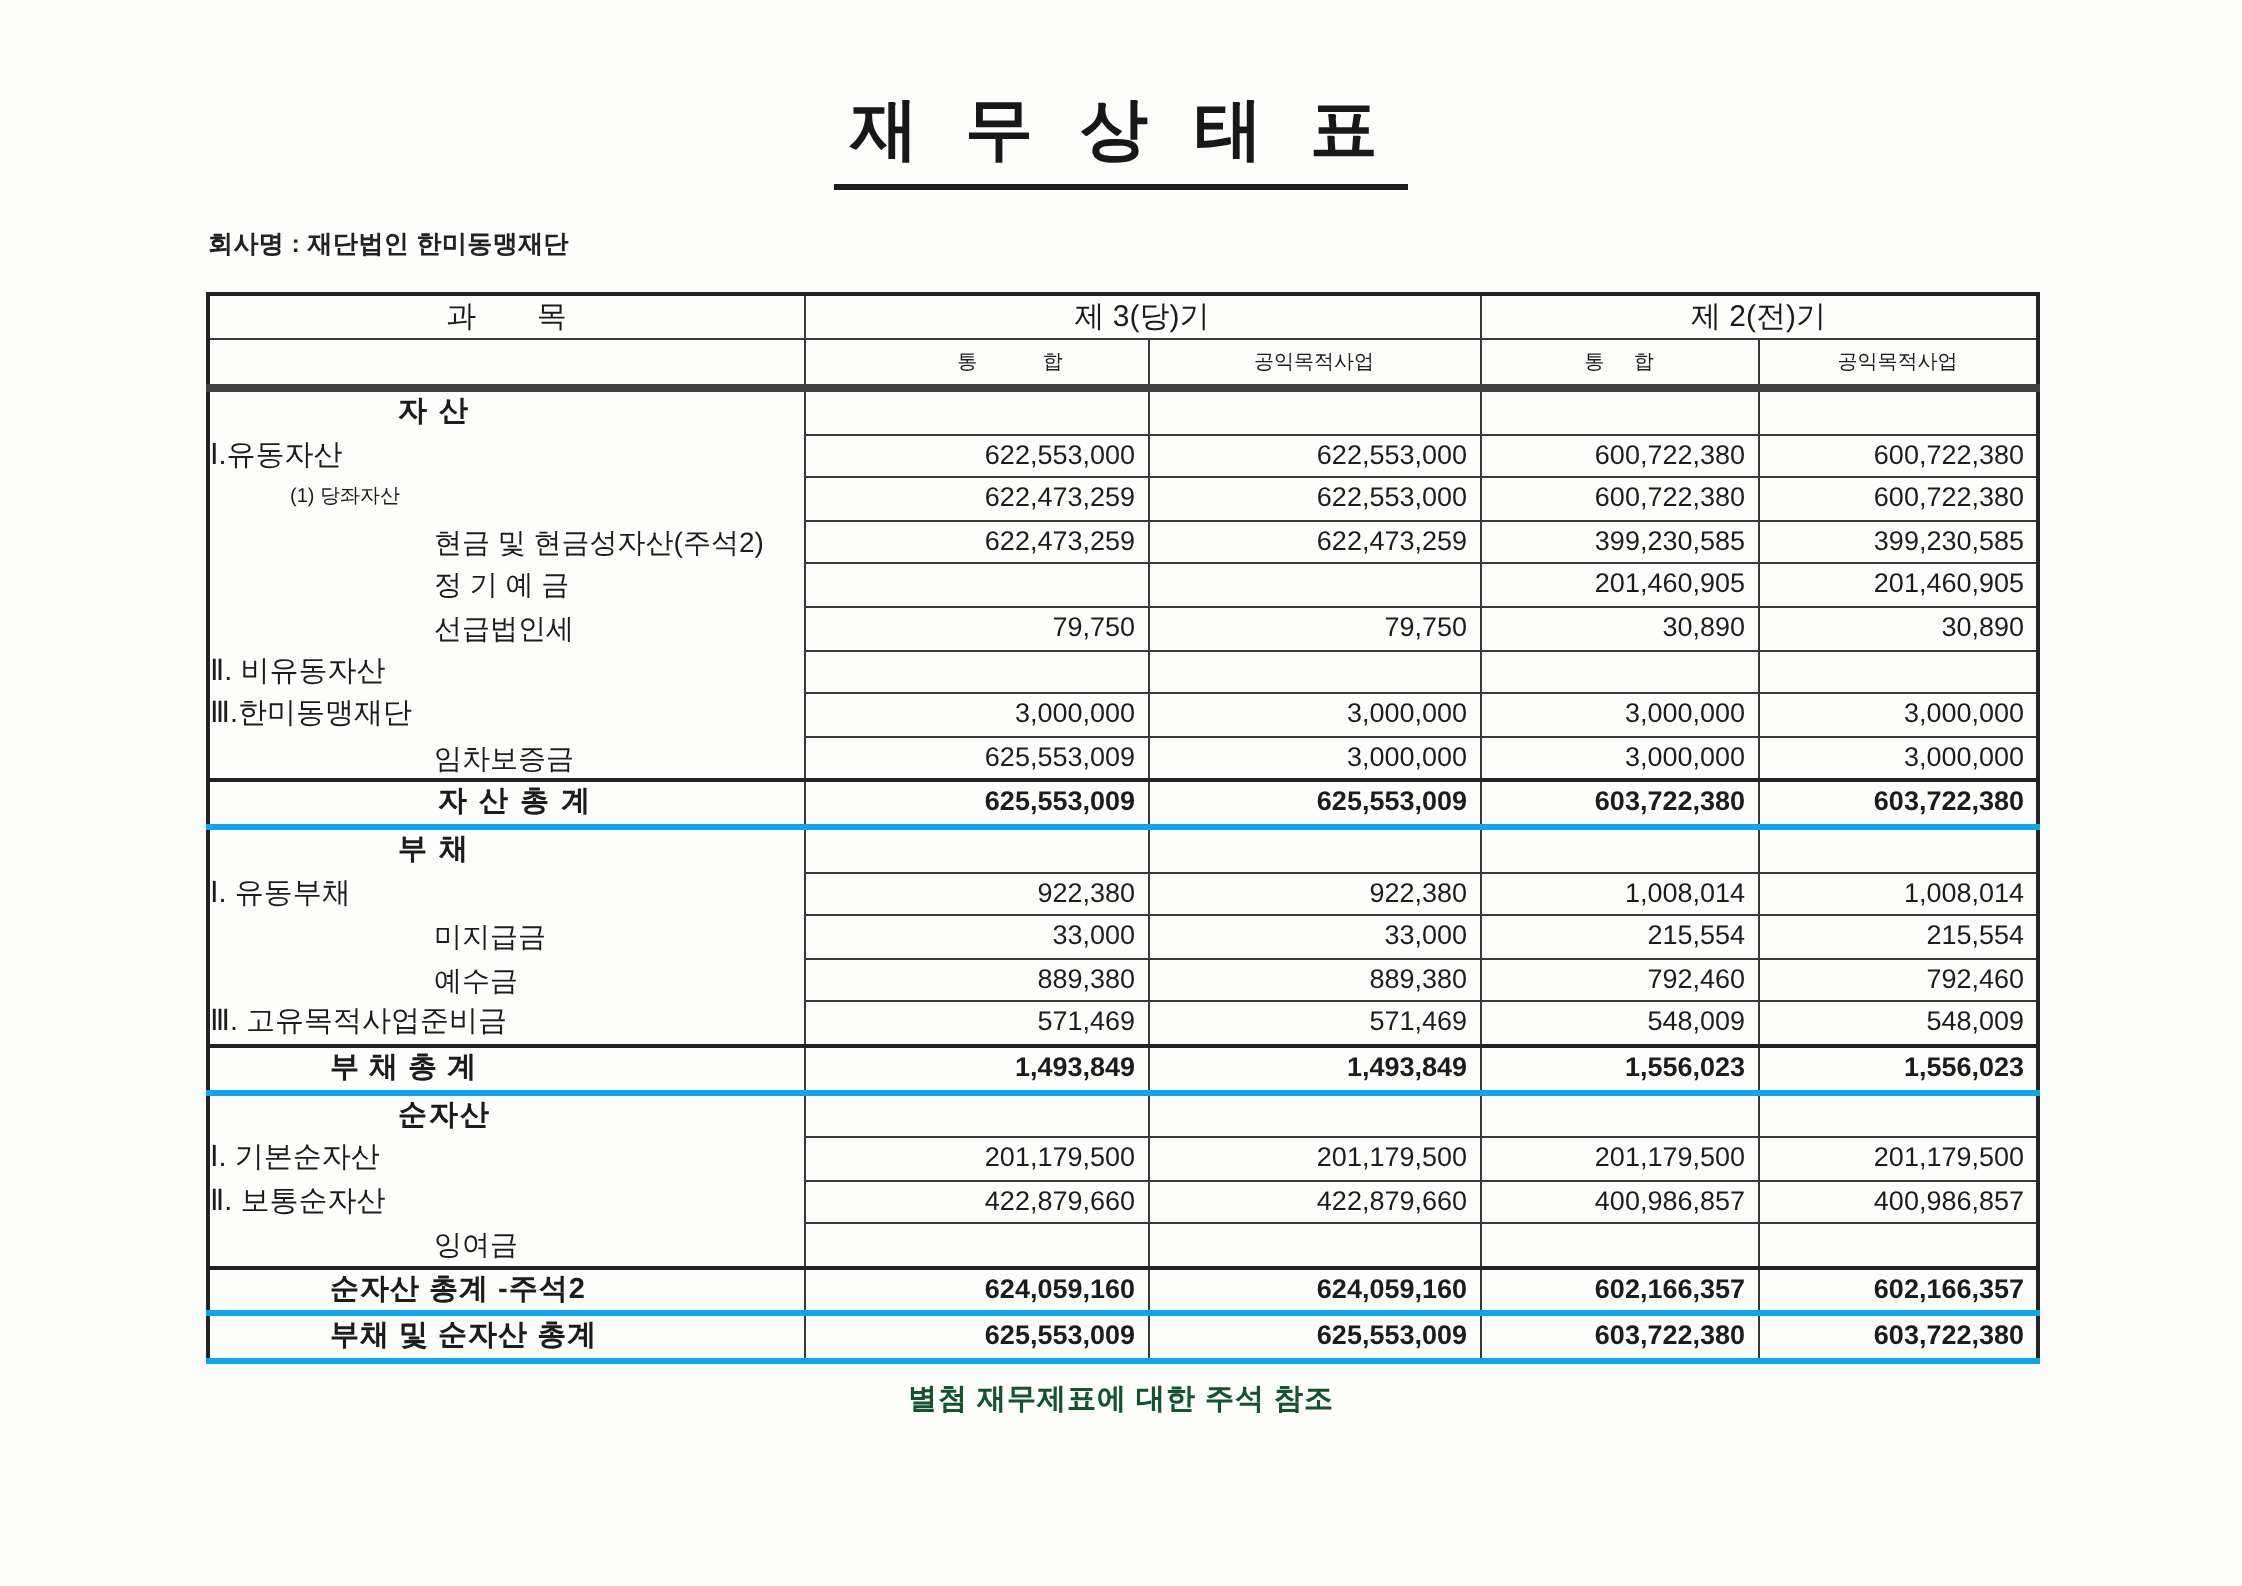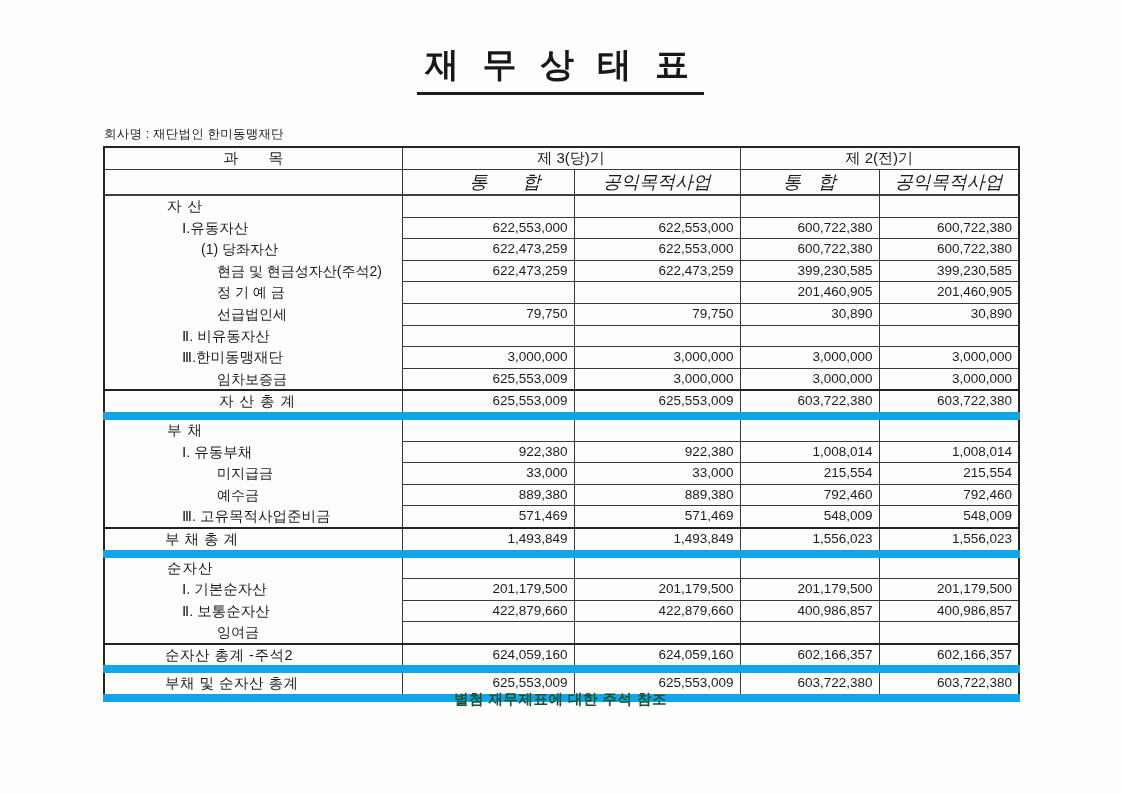--- a/index.html
+++ b/index.html
@@ -21,52 +21,52 @@
   }
   .title .title-text {
     display:inline-block;
     font-size:34px; font-weight:700;
     letter-spacing:7px;
     color:#181818;
     border-bottom:3px solid #1e1e1e;
     padding:0 8px 4px 8px;
   }
   .company {
-    position:absolute; top:126px; left:104px;
-    font-size:12.5px; font-weight:400; color:#222;
+    position:absolute; top:114px; left:104px;
+    font-size:12.5px; font-weight:700; color:#222;
     letter-spacing:0.2px;
   }
   table.bs-table {
     position:absolute; top:146px; left:103px;
     width:915px;
     border-collapse:collapse;
     table-layout:fixed;
     border:2px solid #242424;
   }
   .bs-table th, .bs-table td {
     border:1px solid #3a3a3a;
     padding:0;
     font-weight:normal;
     overflow:hidden; white-space:nowrap;
   }
   thead th { font-weight:700; color:#1b1b1b; }
   thead tr.r1 th { height:21px; font-size:15px; text-align:center; }
-  thead tr.r2 th { height:22px; font-size:18px; text-align:center; border-bottom:2px solid #404040;font-style:italic; }
+  thead tr.r2 th { height:22px; font-size:10px; text-align:center; border-bottom:4px solid #404040; }
   thead th.h-account { word-spacing:26px; }
   thead th.h-tong-cur { text-align:left; padding-left:34px; word-spacing:30px; }
   thead th.h-tong-pri { word-spacing:12px; }
   tbody td { height:20.6px; line-height:20.6px; font-size:13.5px; }
   tbody td.c-label { border-top:none; border-bottom:none; }
   tbody td.c-num { text-align:right; padding-right:6px; }
-  tr.k-section .c-label { padding-left:62px; font-size:14.5px; letter-spacing:1px; }
-  tr.k-sub .c-label     { padding-left:77px; font-size:14.5px; }
-  tr.k-sub2 .c-label    { padding-left:96px; font-size:14px; }
+  tr.k-section .c-label { padding-left:94px; font-size:14.5px; letter-spacing:1px;font-weight:bold; }
+  tr.k-sub .c-label     { font-size:14.5px; }
+  tr.k-sub2 .c-label    { padding-left:40px; font-size:10px; }
   tr.k-detail .c-label  { padding-left:112px; font-size:14px; }
   tr.k-total td, tr.k-total-center td {
-    border-top:2px solid #222; border-bottom:8px solid #0ea5e9;
+    border-top:2px solid #222; border-bottom:3px solid #0ea5e9;font-weight:bold;
   }
   tr.k-total .c-label        { padding-left:60px; font-size:14.5px; letter-spacing:0.5px; }
   tr.k-total-center .c-label { padding-left:114px; font-size:14.5px; letter-spacing:1px; }
   .footnote {
     position:absolute; top:690px; left:103px; width:915px;
     text-align:center;
     font-size:14.5px; font-weight:700; color:#14532d;
     letter-spacing:0.5px;
   }
 </style>

